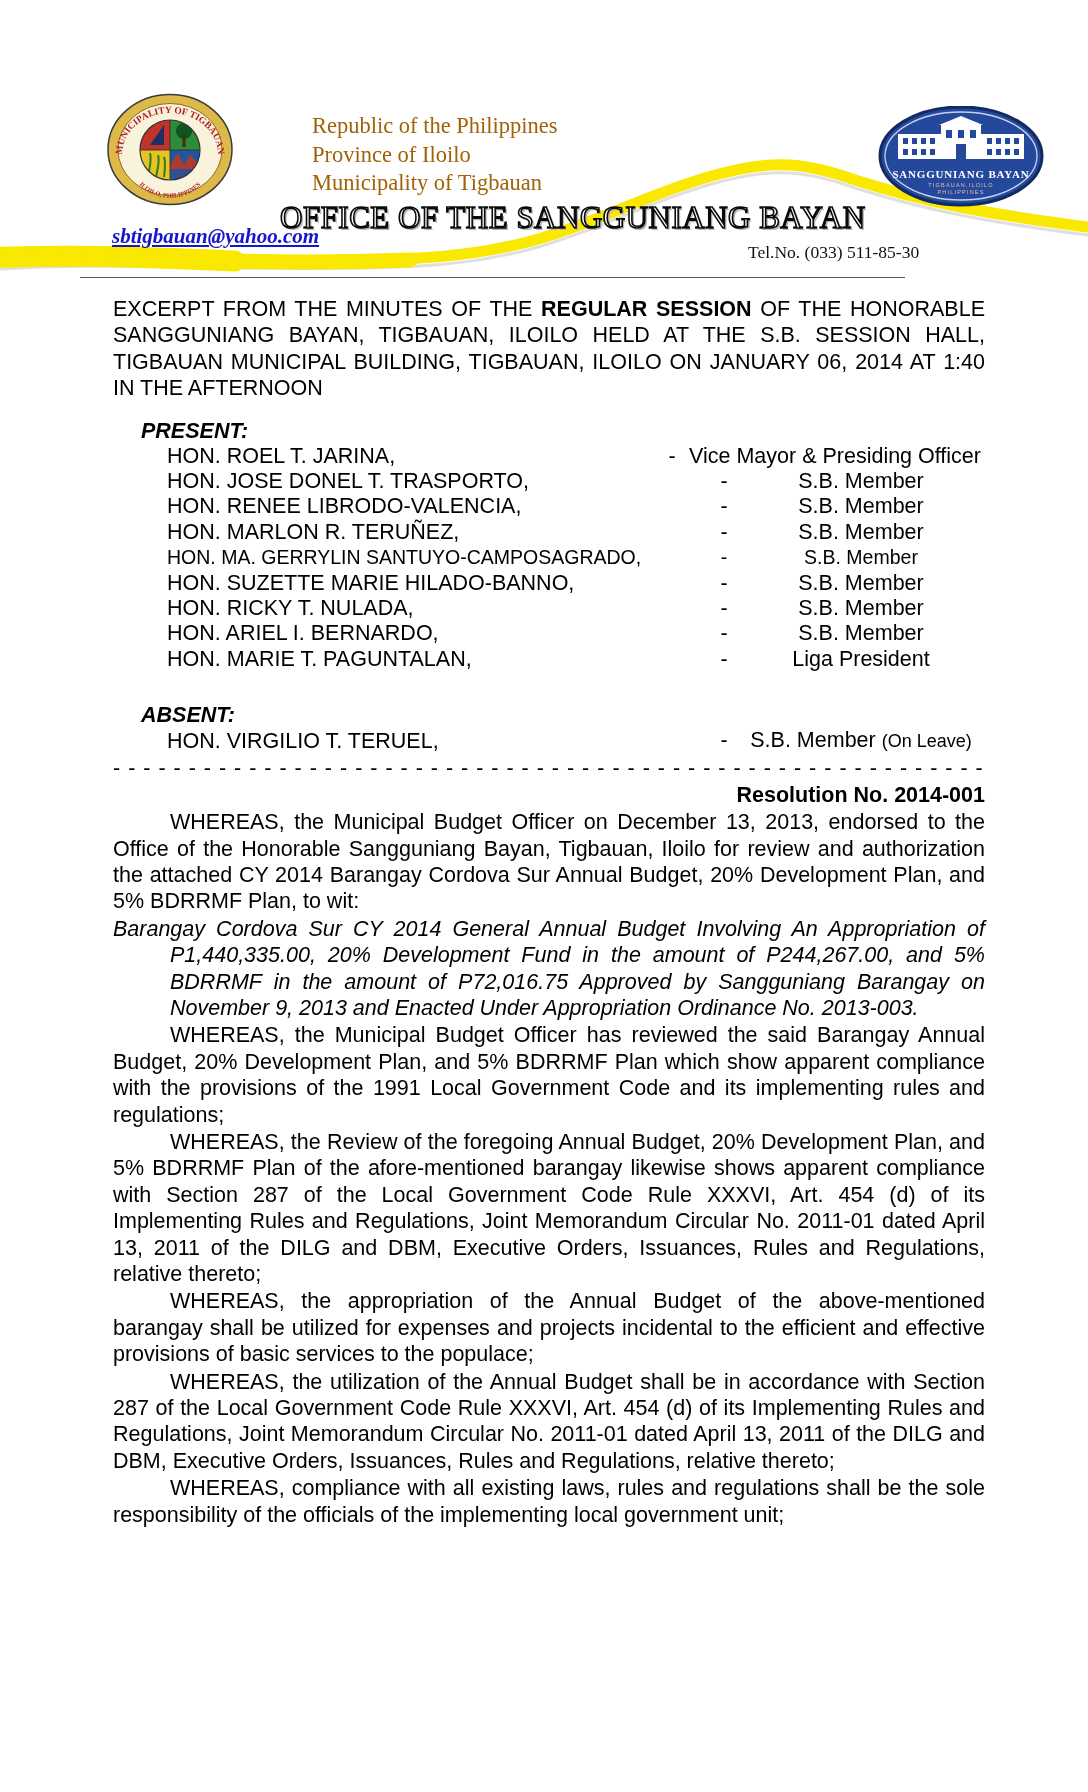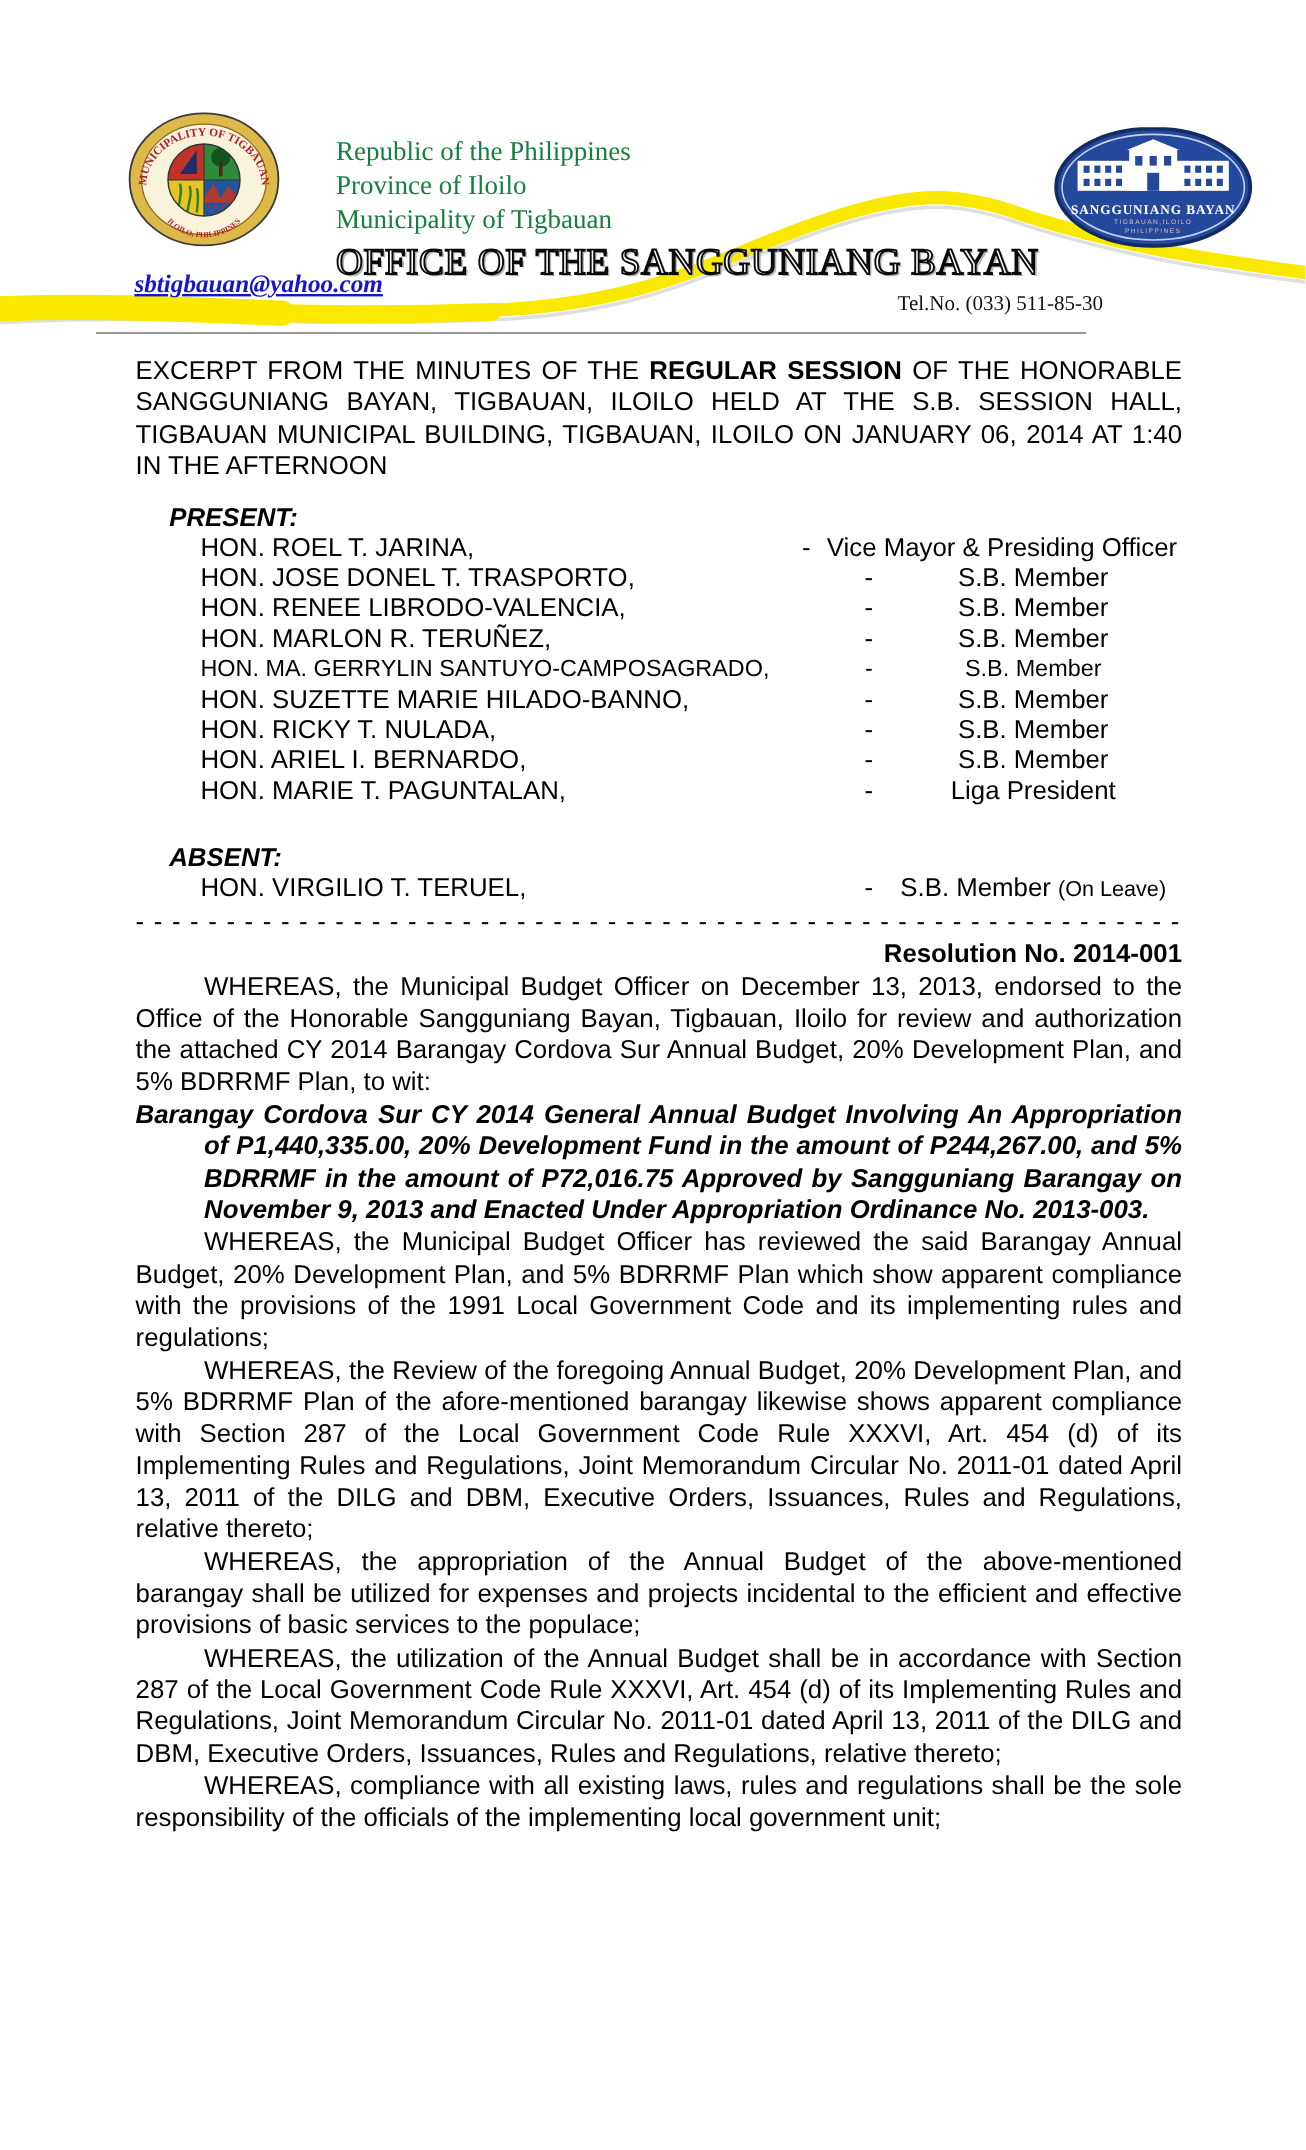--- a/index.html
+++ b/index.html
@@ -7,21 +7,21 @@
   .page {
     position:relative; width:1088px; height:1792px; margin:0 auto;
     background:#ffffff; overflow:hidden;
     font-family:"Liberation Sans", sans-serif; color:#000;
   }
   
   .ribbon-svg { position:absolute; left:0; top:0; z-index:0; }
   .seal { position:absolute; left:106px; top:93px; z-index:2; }
   .sb-logo { position:absolute; left:878px; top:106px; z-index:2; }
   .head-text { position:absolute; left:280px; top:112px; z-index:2; font-family:"Liberation Serif", serif; }
-  .head-text .hline { font-size:22.5px; line-height:28.5px; color:#15803d; }
+  .head-text .hline { font-size:22.5px; line-height:28.5px; color:#a16207;margin-left:32px; }
   .office-title {
     margin-top:2px; font-size:31px; font-weight:normal; letter-spacing:0.5px;
     color:#ffffff; -webkit-text-stroke:1.6px #0a0a0a;
     text-shadow:2px 2px 0 #b5b5b5;
     white-space:nowrap;
   }
   .email-link {
     position:absolute; left:112px; top:224px; z-index:2;
     font-family:"Liberation Serif", serif; font-weight:bold; font-style:italic;
     font-size:21px; color:#1515CC; text-decoration:underline;
@@ -29,33 +29,33 @@
   .tel { position:absolute; left:748px; top:242px; z-index:2;
     font-family:"Liberation Serif", serif; font-size:17.5px; color:#111; }
   .head-rule { position:absolute; left:80px; top:277px; width:825px; border-top:1.5px solid #555; z-index:2; }
 
   
   .doc { position:absolute; left:113px; top:296px; width:872px; z-index:2;
     font-size:21.5px; line-height:26.4px; }
   .excerpt { text-align:justify; }
   .b { font-weight:bold; }
   .sec-label { font-weight:bold; font-style:italic; margin-top:16px; margin-left:28px; line-height:26px; }
-  .prow { display:flex; align-items:flex-start; margin-left:54px; line-height:25.4px; white-space:nowrap; }
+  .prow { display:flex; align-items:center; margin-left:54px; line-height:25.4px; white-space:nowrap; }
   .prow.sm { font-size:19.5px; }
   .rt { margin-left:auto; display:flex; align-items:baseline; }
   .dash { width:26px; text-align:center; }
   .pos { display:inline-block; width:248px; text-align:center; }
   .pos.wide { width:auto; min-width:300px; }
   .note { font-size:18px; }
   .absent-gap { margin-top:30px; }
   .dashes { margin-top:2px; white-space:nowrap; overflow:hidden; letter-spacing:1px; line-height:22px; }
   .res-no { margin-top:3px; text-align:right; font-weight:bold; line-height:26.4px; }
   .res-title { margin-top:14px; font-weight:bold; text-align:justify; }
   .para { margin-top:1px; text-align:justify; text-indent:57px; }
-  .para.bi { font-weight:bold; font-style:italic; text-indent:-57px; padding-left:57px; }
+  .para.bi { font-weight:normal; font-style:italic; text-indent:-57px; padding-left:57px; }
 </style>
 </head>
 <body>
 
 <div class="page">
 
   <svg class="ribbon-svg" width="1088" height="300" viewBox="0 0 1088 300">
     <path d="M-15,270 C120,260 260,274 420,266 C560,258 610,214 705,186 C765,168 800,168 855,188 C925,210 985,222 1095,236" fill="none" stroke="#c9c9c9" stroke-width="3" opacity="0.6"></path>
     <path d="M-15,258 C70,254 140,257 235,261" fill="none" stroke="#F9E800" stroke-width="21" stroke-linecap="round"></path>
     <path d="M150,258 C250,263 330,263 410,260" fill="none" stroke="#F9E800" stroke-width="15" stroke-linecap="round"></path>

